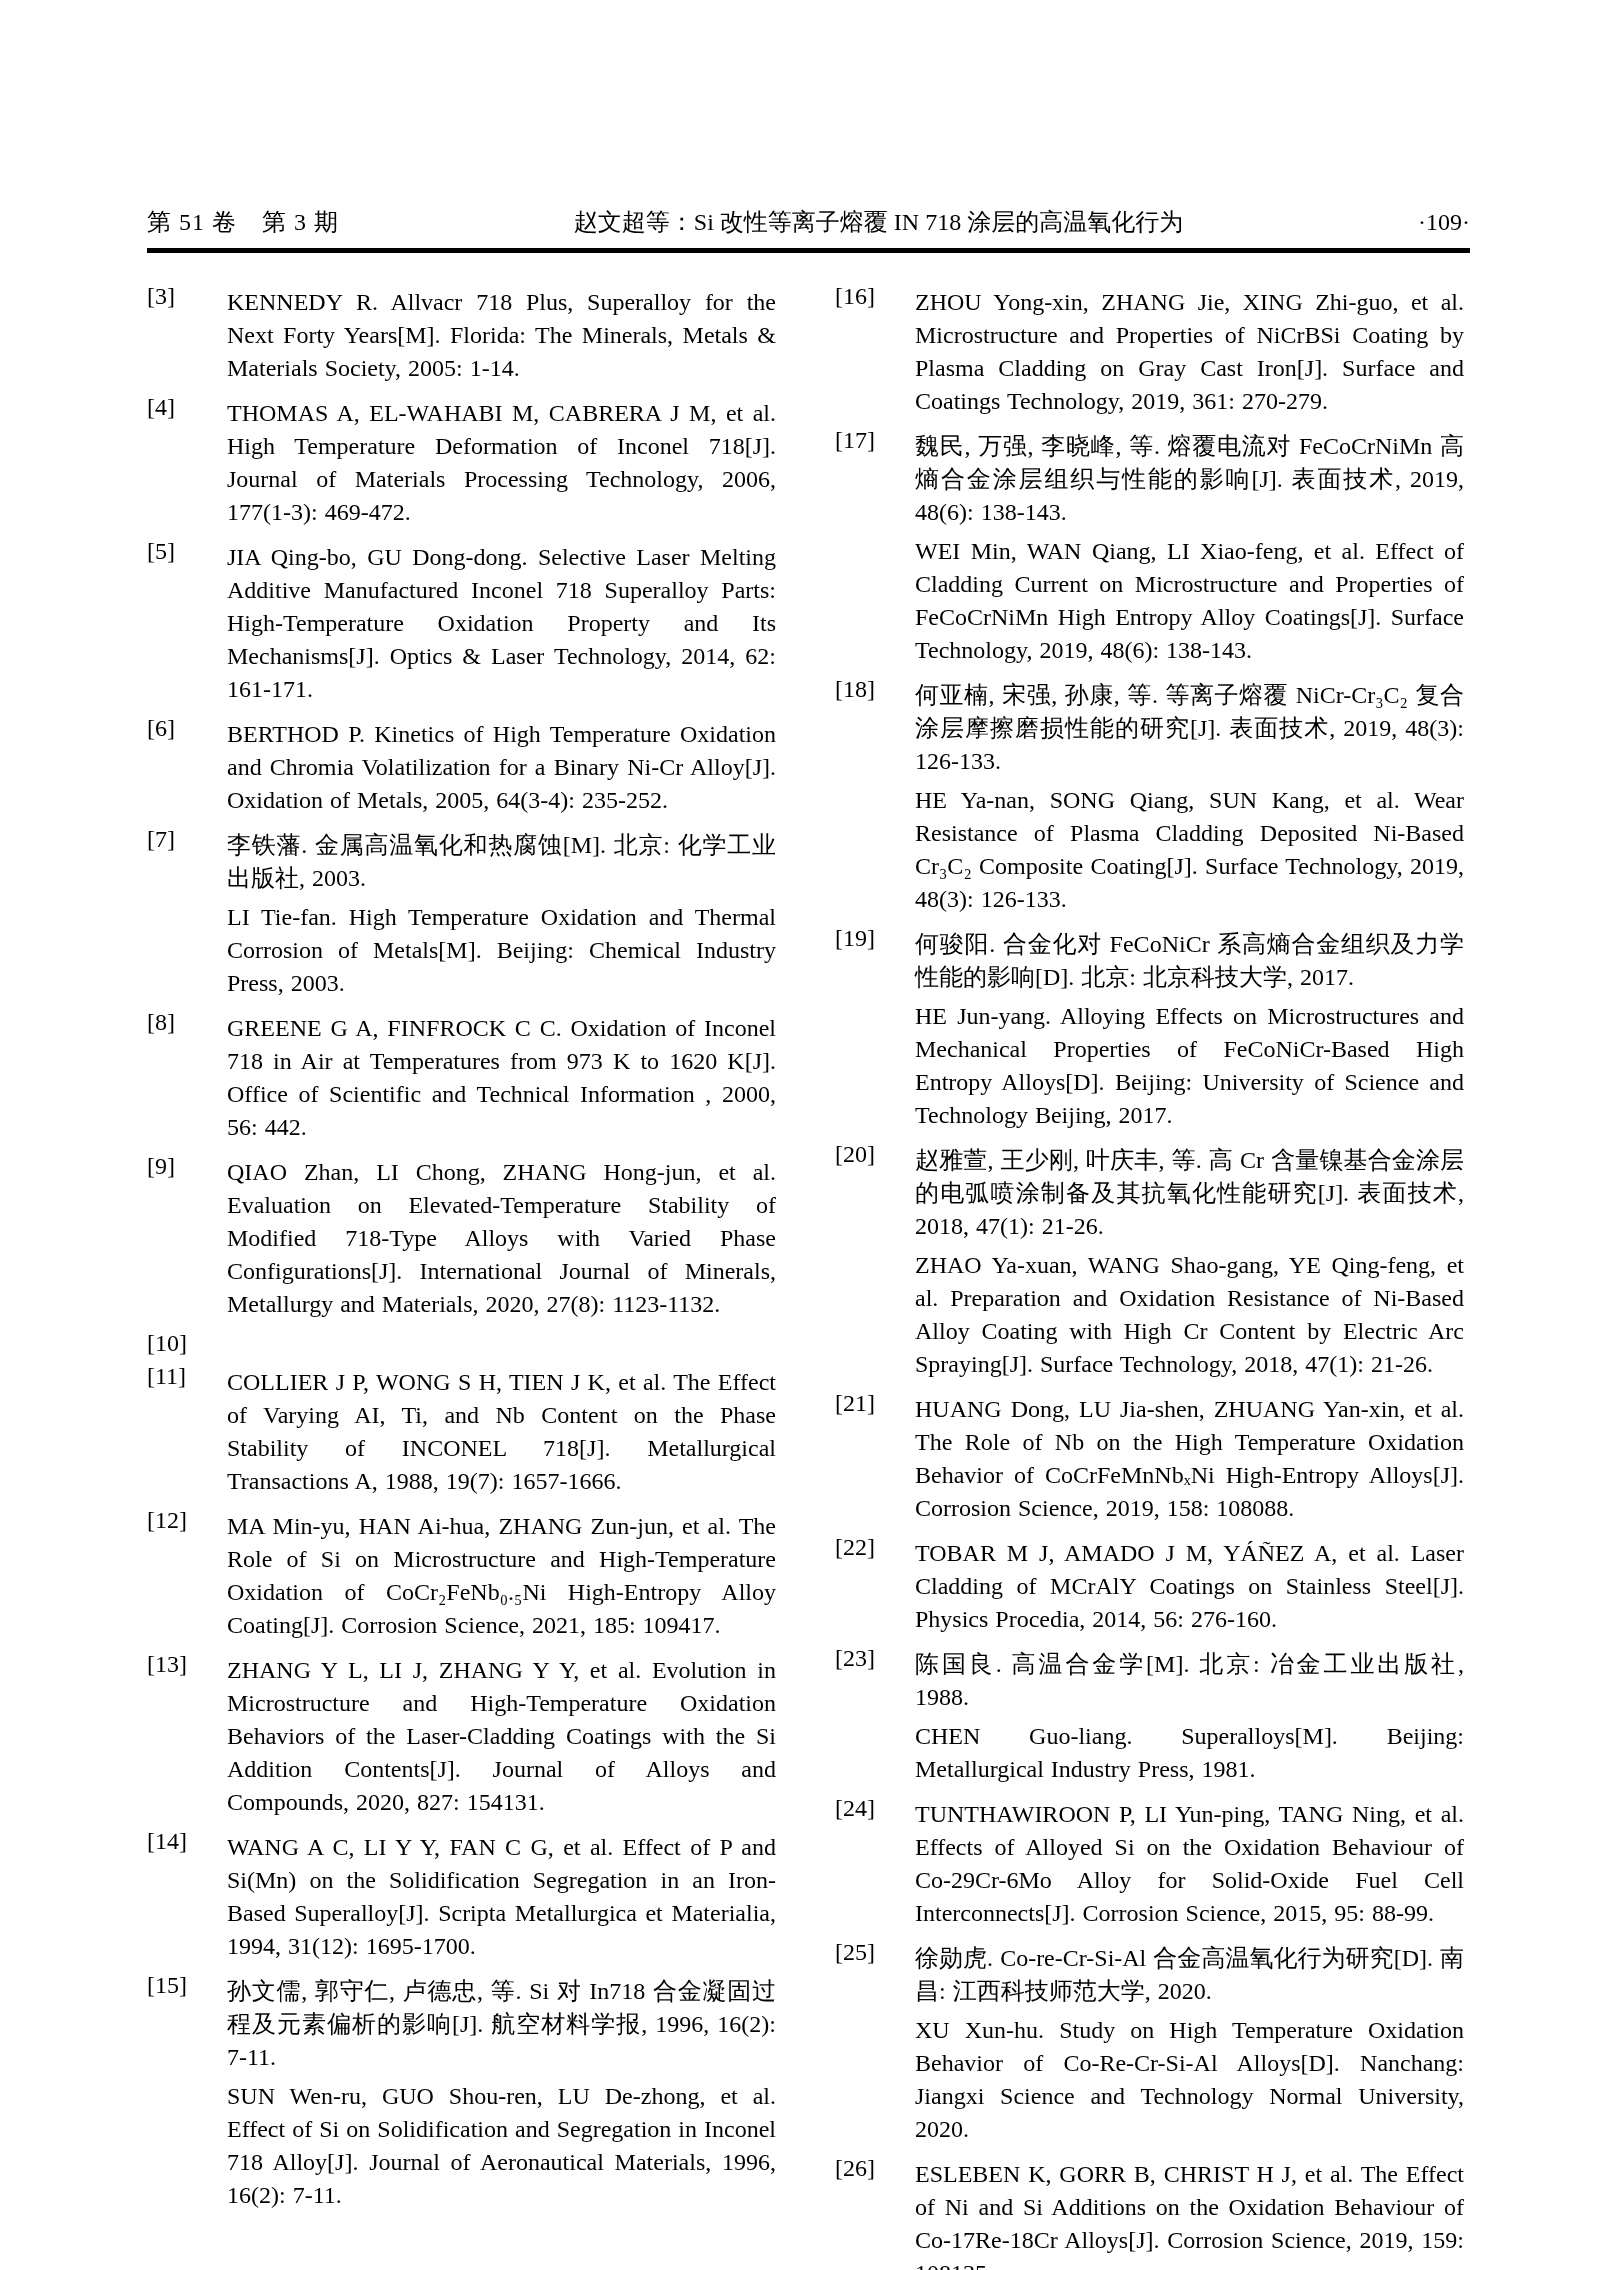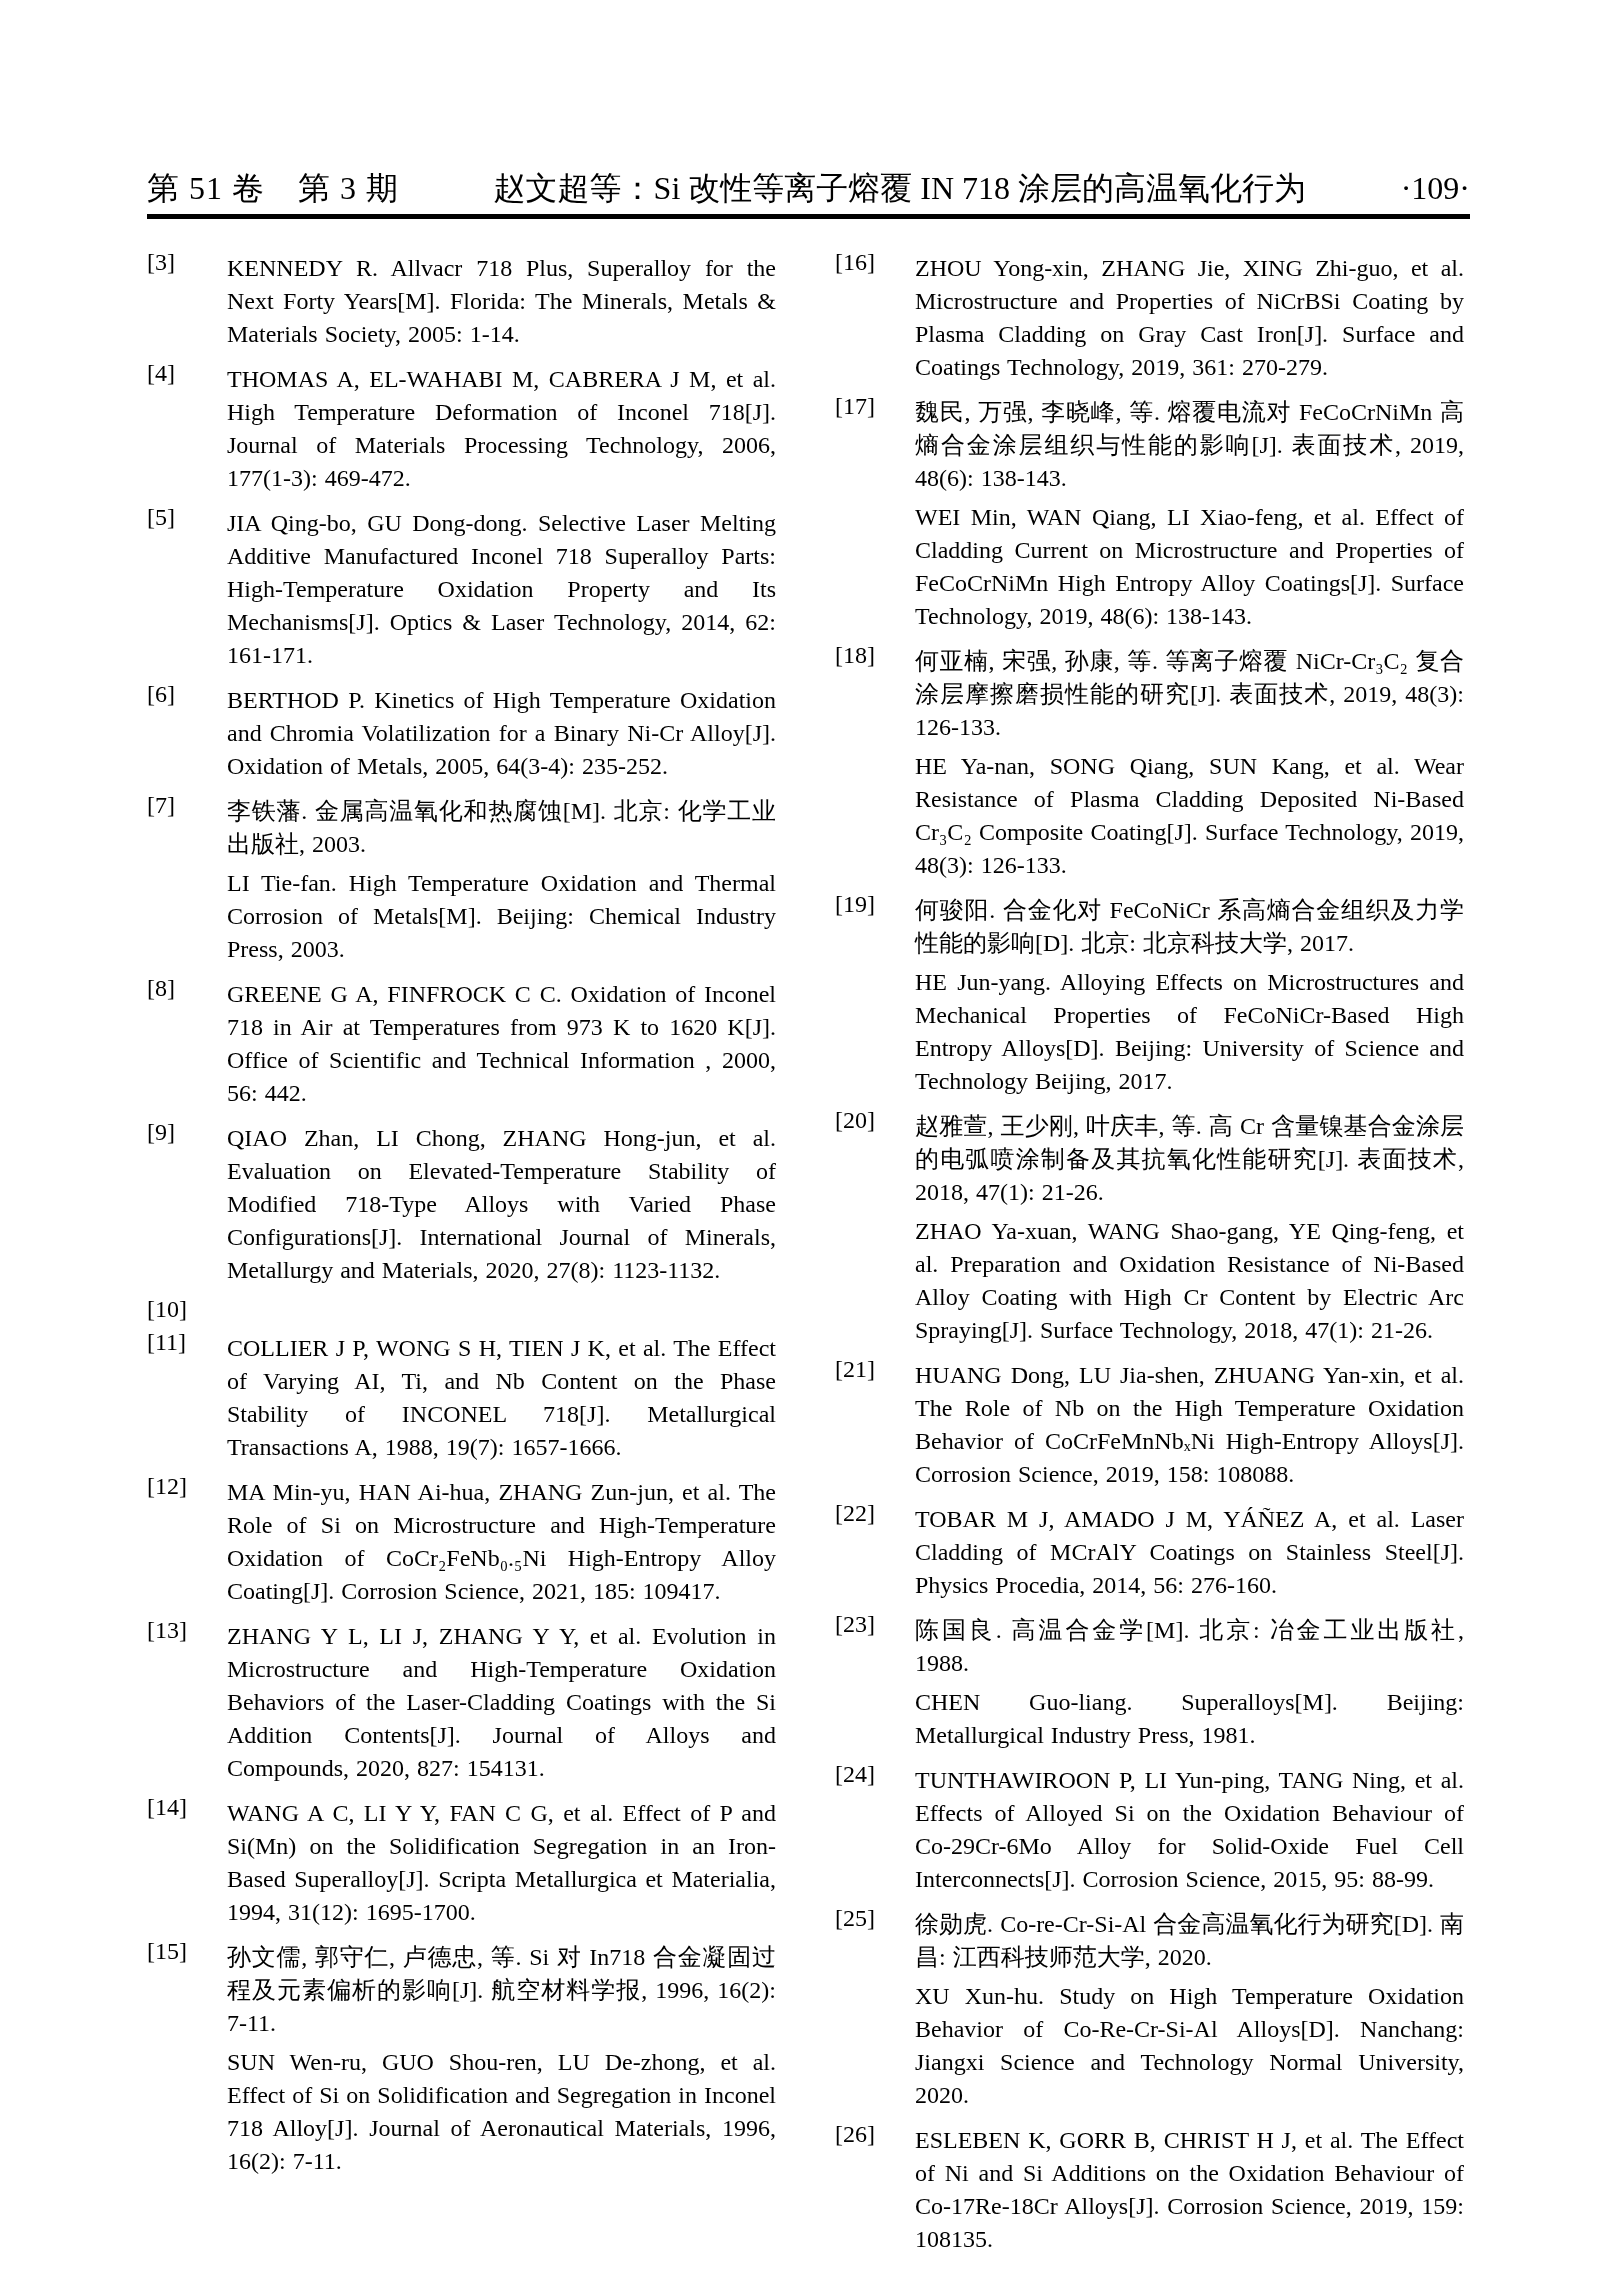--- a/index.html
+++ b/index.html
@@ -18,27 +18,27 @@
   .page {
     box-sizing: border-box;
     width: 1617px;
     height: 2270px;
     padding: 173px 147px 0 147px;
     overflow: hidden;
   }
   .header {
     display: flex;
     align-items: flex-end;
-    font-size: 32px;
+    font-size: 24px;
     line-height: 30px;
     white-space: nowrap;
   }
   .header-left  { flex: none; letter-spacing: 1px; }
   .header-center{ flex: 1; text-align: center; }
-  .header-right { flex: none; }
+  .header-right { flex: none; margin-top: 34px; }
   .rule {
     height: 4.8px;
     background: #000;
     margin-top: 11.4px;
     border: none;
   }
   .columns {
     display: flex;
     gap: 53px;
     margin-top: 27px;

